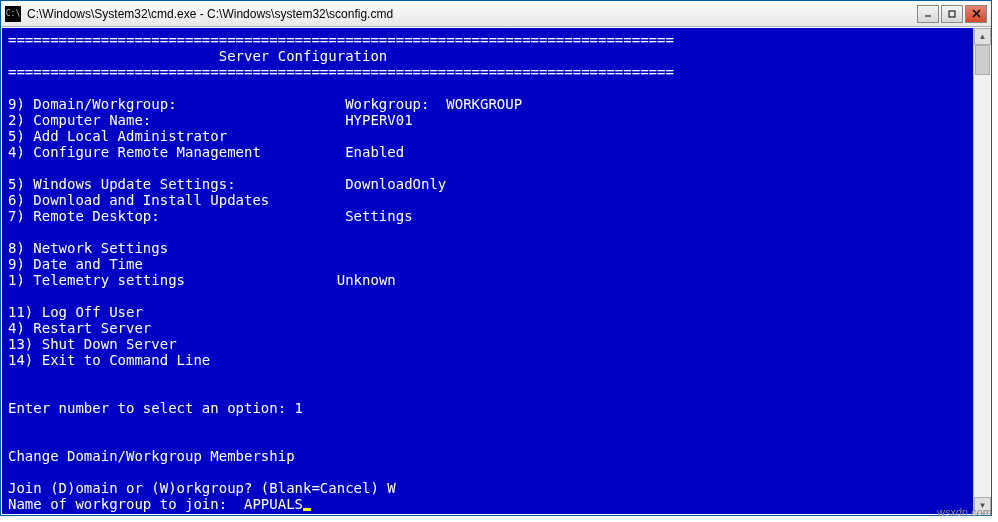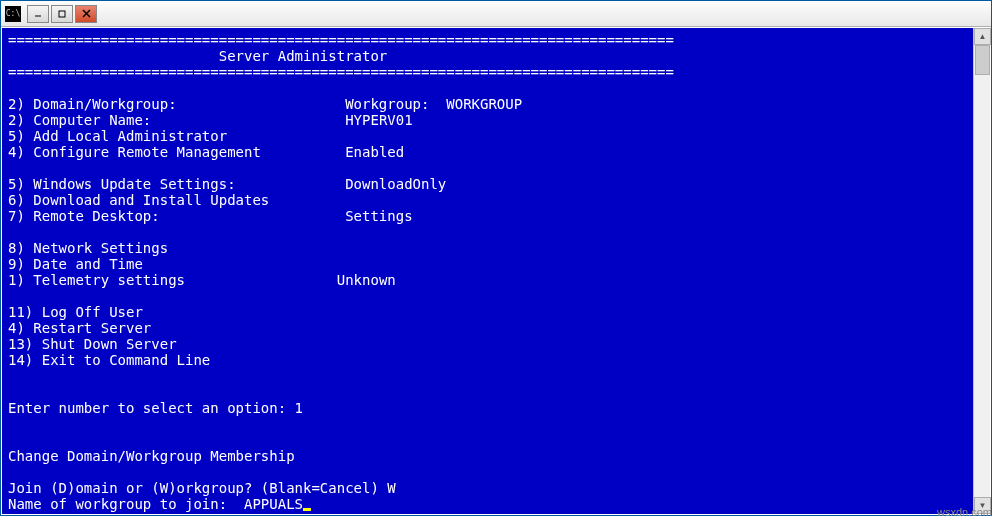--- a/index.html
+++ b/index.html
@@ -132,20 +132,21 @@
       color: #888;
       font-family: Arial, sans-serif;
     }
   </style>
 </head>
 <body>
 
 <div class="window">
   <div class="titlebar">
     <div class="title-icon">C:\</div>
+    <div class="title-text">C:\Windows\System32\cmd.exe - C:\Windows\system32\sconfig.cmd</div>
     <div class="title-buttons">
       <div class="title-btn">
         <svg width="8" height="8">
             <line x1="1" y1="6" x2="7" y2="6" stroke="#000" stroke-width="1"></line>
           </svg>
       </div>
       <div class="title-btn">
         <svg width="8" height="8">
             <rect x="1" y="1" width="6" height="6" fill="none" stroke="#000" stroke-width="1"></rect>
           </svg>
@@ -154,24 +155,24 @@
         <svg width="9" height="9">
             <line x1="1" y1="1" x2="8" y2="8" stroke="#000" stroke-width="1.5"></line>
             <line x1="8" y1="1" x2="1" y2="8" stroke="#000" stroke-width="1.5"></line>
           </svg>
       </div>
     </div>
   </div>
 
   <div class="console-area">
     <div class="console"><span>===============================================================================</span>
-<span>                         </span><span>Server Administrator</span>
+<span>                         </span><span>Server Configuration</span>
 <span>===============================================================================</span>
 
-<span id="o1l">2) Domain/Workgroup:</span><span id="o1p">                    </span><span>Workgroup:  WORKGROUP</span>
+<span id="o1l">9) Domain/Workgroup:</span><span id="o1p">                    </span><span>Workgroup:  WORKGROUP</span>
 <span id="o2l">2) Computer Name:</span><span id="o2p">                       </span><span>HYPERV01</span>
 <span>5) Add Local Administrator</span>
 <span id="o4l">4) Configure Remote Management</span><span id="o4p">          </span><span>Enabled</span>
 
 <span id="o5l">5) Windows Update Settings:</span><span id="o5p">             </span><span>DownloadOnly</span>
 <span>6) Download and Install Updates</span>
 <span id="o7l">7) Remote Desktop:</span><span id="o7p">                      </span><span>Settings</span>
 
 <span>8) Network Settings</span>
 <span>9) Date and Time</span>

